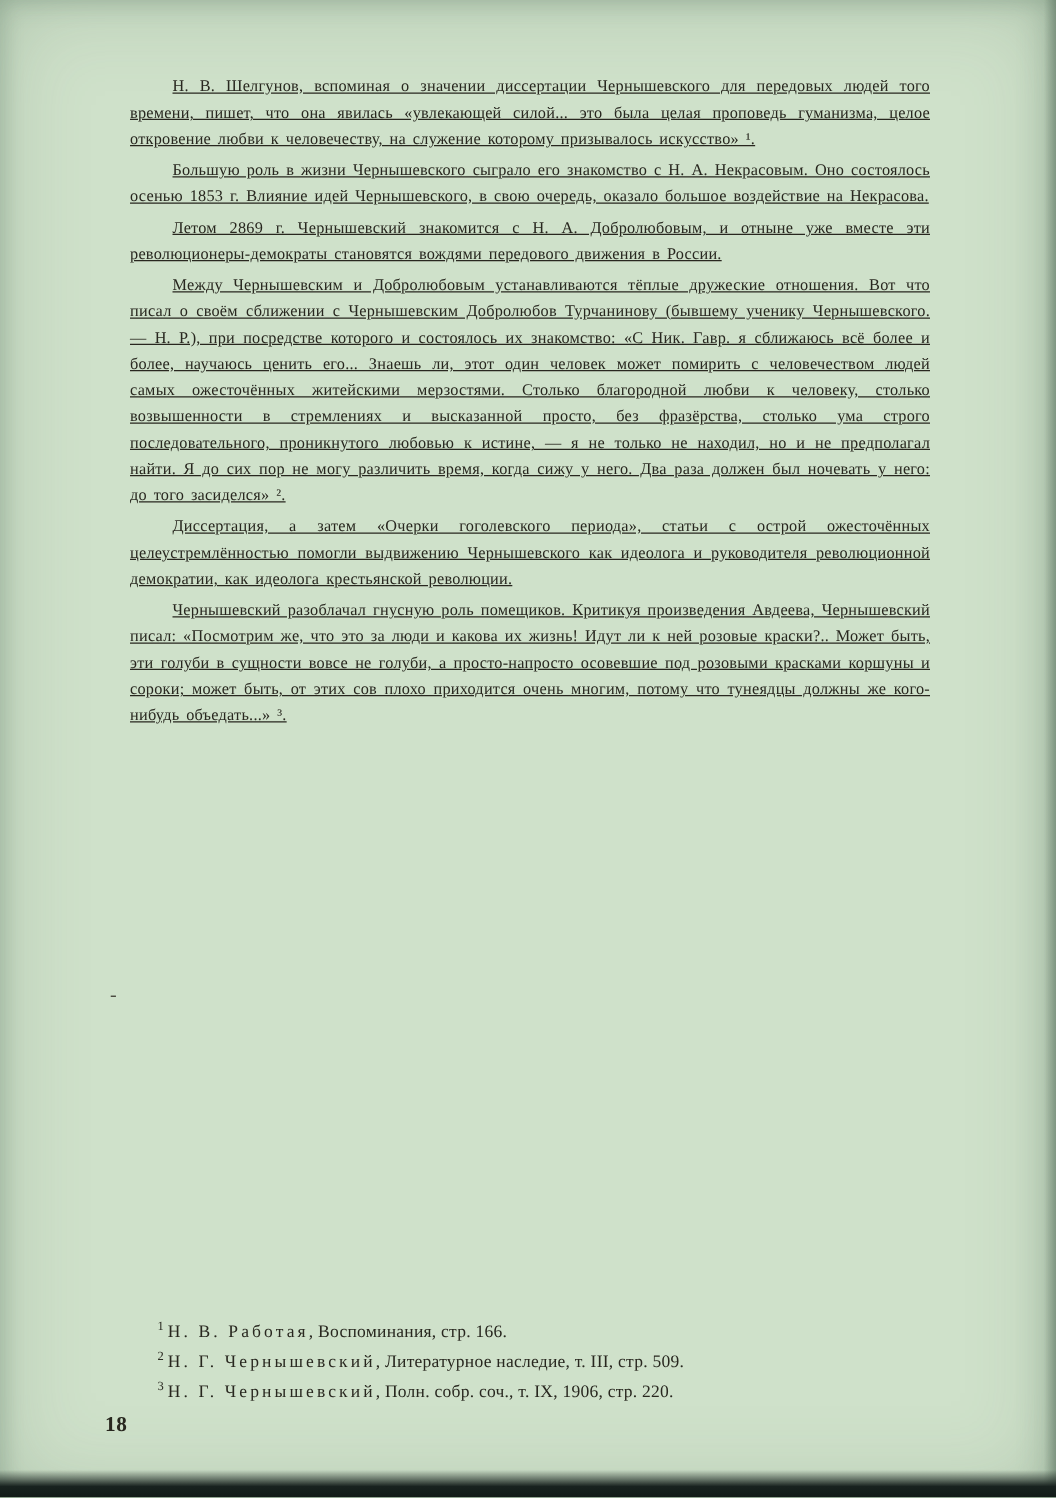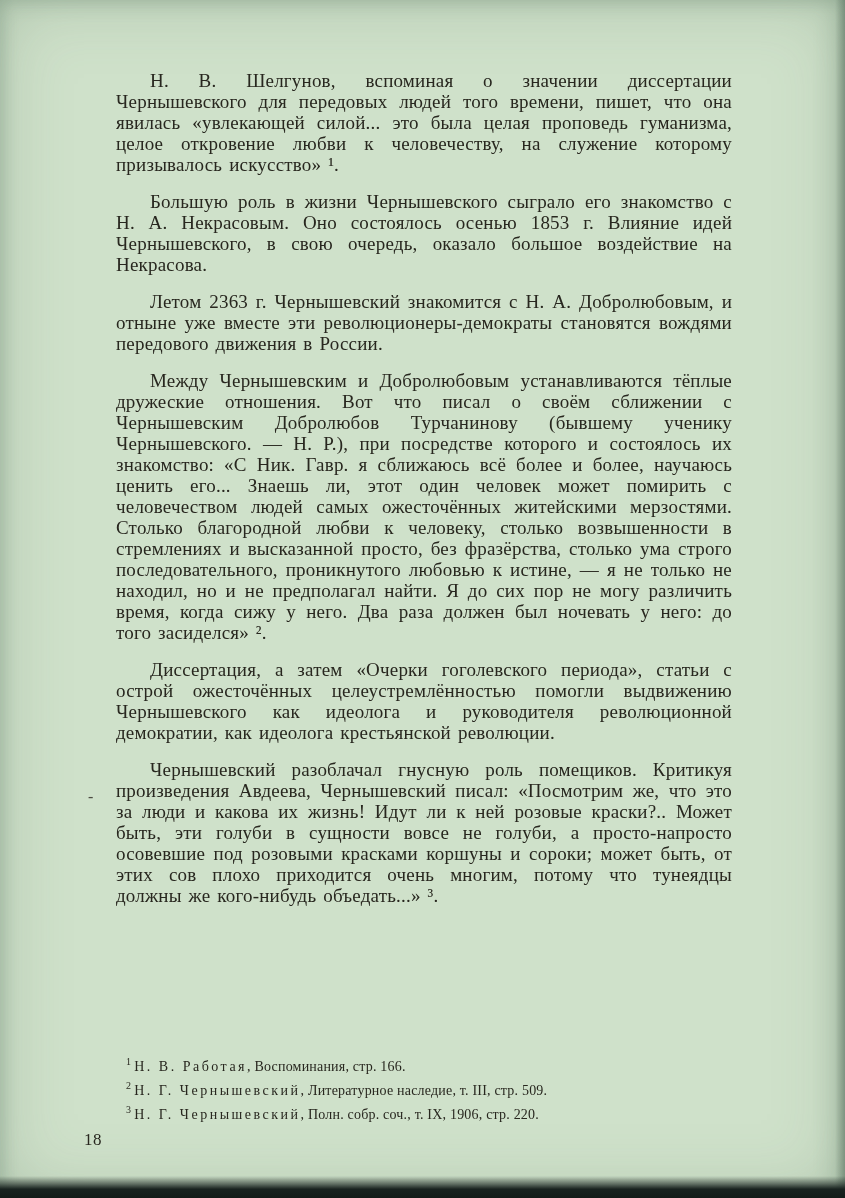--- a/index.html
+++ b/index.html
@@ -20,27 +20,28 @@
     font-family: "Liberation Serif", "DejaVu Serif", serif;
     color: #28271f;
   }
   .text-block {
     position: absolute;
     left: 100px;
     top: 54px;
     width: 648px;
   }
   .text-block p {
-    margin: 16px;
-    font-size: 19px;
+    margin: 4px;
+    font-size: 13px;
     line-height: 21px;
     text-align: justify;
     text-indent: 34px;
     word-spacing: 2px;
     letter-spacing: 0.2px;
+    text-decoration: underline;
   }
   .footnotes {
     position: absolute;
     left: 126px;
     top: 1052px;
     width: 600px;
   }
   .footnote {
     font-size: 14px;
     line-height: 19.5px;
@@ -53,20 +54,21 @@
   }
   .footnote .fn-author {
     letter-spacing: 2.5px;
   }
   .page-number {
     position: absolute;
     left: 84px;
     top: 1130px;
     font-size: 17px;
     letter-spacing: 0.5px;
+    font-weight: bold;
   }
   .margin-mark {
     position: absolute;
     left: 88px;
     top: 788px;
     font-size: 16px;
     color: #4c4c42;
   }
   .scan-bottom-band {
     position: absolute;
@@ -90,21 +92,21 @@
   }
 </style>
 </head>
 <body>
 
 <div class="page">
 
   <div class="text-block">
     <p>Н. В. Шелгунов, вспоминая о значении диссертации Чернышевского для передовых людей того времени, пишет, что она явилась «увлекающей силой... это была целая проповедь гуманизма, целое откровение любви к человечеству, на служение которому призывалось искусство» ¹.</p>
     <p>Большую роль в жизни Чернышевского сыграло его знакомство с Н. А. Некрасовым. Оно состоялось осенью 1853 г. Влияние идей Чернышевского, в свою очередь, оказало большое воздействие на Некрасова.</p>
-    <p>Летом 2363 г. Чернышевский знакомится с Н. А. Добролюбовым, и отныне уже вместе эти революционеры-демократы становятся вождями передового движения в России.</p>
+    <p>Летом 2869 г. Чернышевский знакомится с Н. А. Добролюбовым, и отныне уже вместе эти революционеры-демократы становятся вождями передового движения в России.</p>
     <p>Между Чернышевским и Добролюбовым устанавливаются тёплые дружеские отношения. Вот что писал о своём сближении с Чернышевским Добролюбов Турчанинову (бывшему ученику Чернышевского. — Н. Р.), при посредстве которого и состоялось их знакомство: «С Ник. Гавр. я сближаюсь всё более и более, научаюсь ценить его... Знаешь ли, этот один человек может помирить с человечеством людей самых ожесточённых житейскими мерзостями. Столько благородной любви к человеку, столько возвышенности в стремлениях и высказанной просто, без фразёрства, столько ума строго последовательного, проникнутого любовью к истине, — я не только не находил, но и не предполагал найти. Я до сих пор не могу различить время, когда сижу у него. Два раза должен был ночевать у него: до того засиделся» ².</p>
     <p>Диссертация, а затем «Очерки гоголевского периода», статьи с острой ожесточённых целеустремлённостью помогли выдвижению Чернышевского как идеолога и руководителя революционной демократии, как идеолога крестьянской революции.</p>
     <p>Чернышевский разоблачал гнусную роль помещиков. Критикуя произведения Авдеева, Чернышевский писал: «Посмотрим же, что это за люди и какова их жизнь! Идут ли к ней розовые краски?.. Может быть, эти голуби в сущности вовсе не голуби, а просто-напросто осовевшие под розовыми красками коршуны и сороки; может быть, от этих сов плохо приходится очень многим, потому что тунеядцы должны же кого-нибудь объедать...» ³.</p>
   </div>
 
   <div class="margin-mark">-</div>
 
   <div class="footnotes">
     <div class="footnote">
       <span class="fn-marker">1</span><span class="fn-author">Н. В. Работая</span><span>, Воспоминания, стр. 166.</span>

